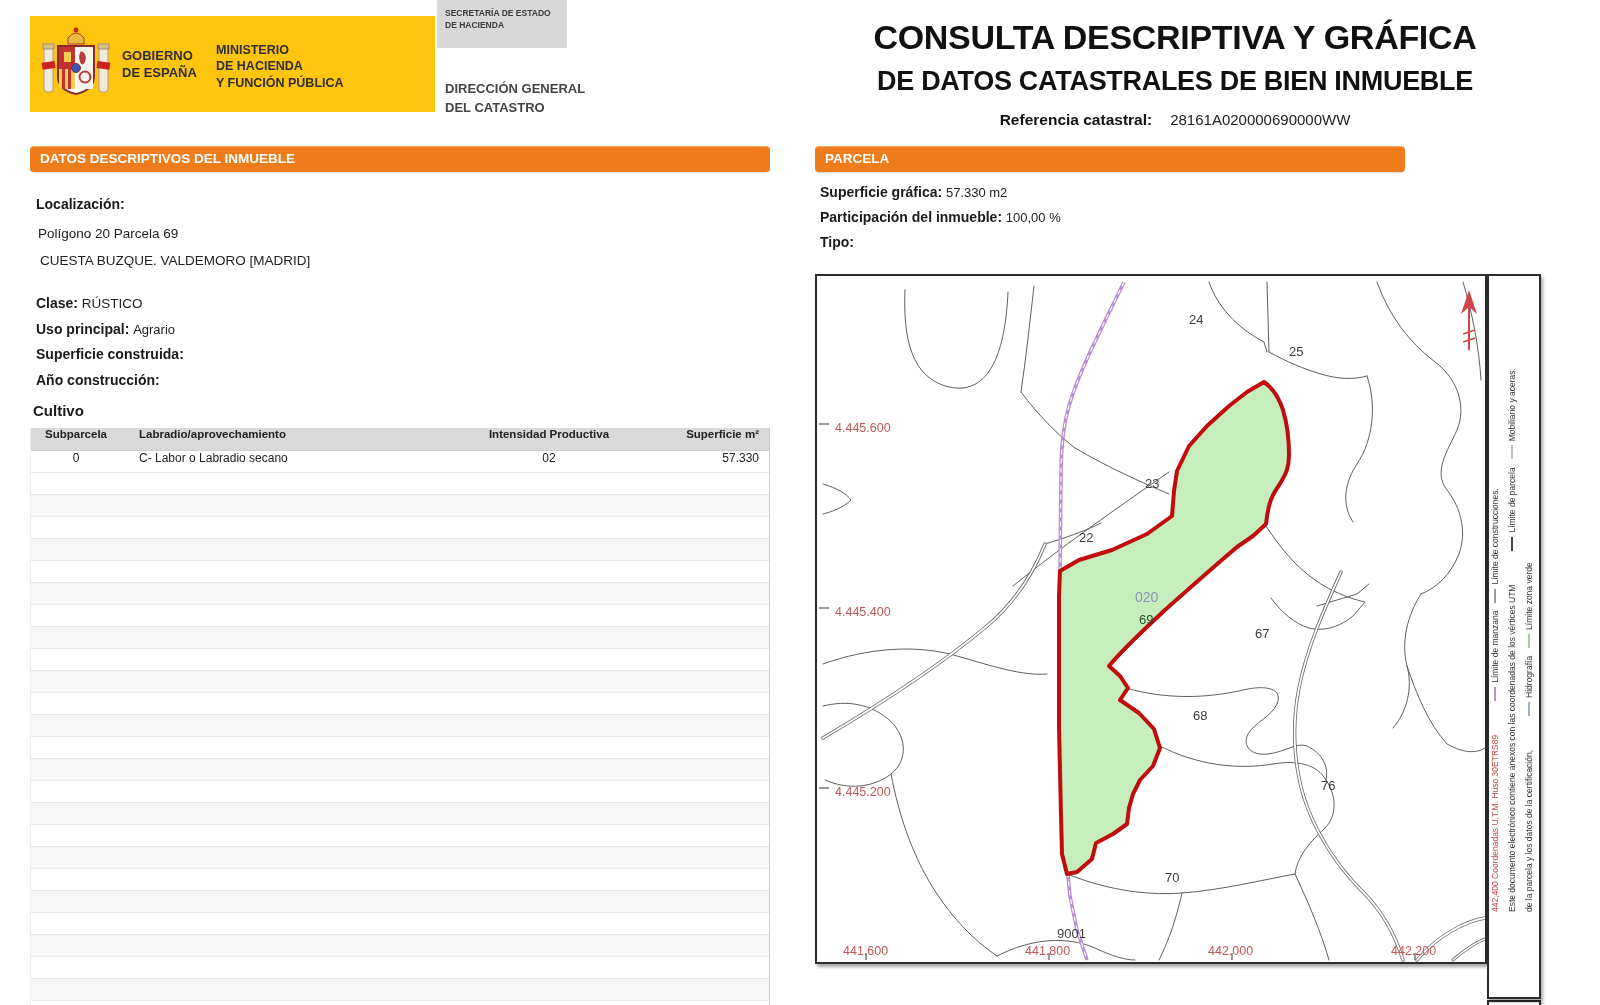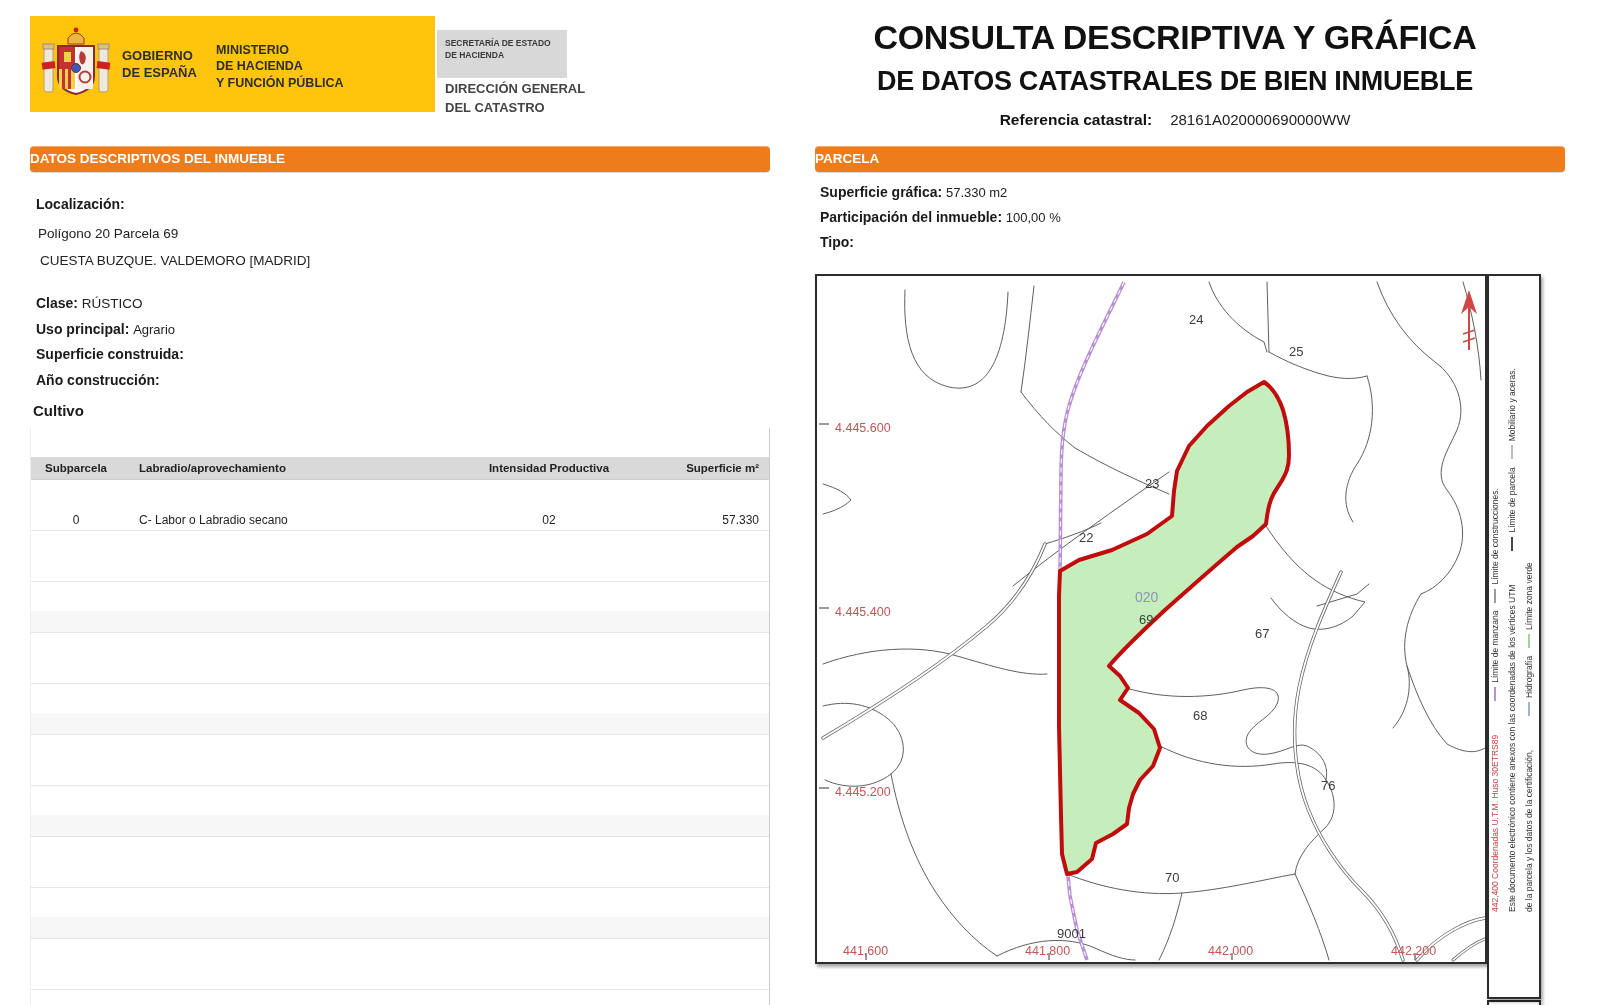--- a/index.html
+++ b/index.html
@@ -5,41 +5,41 @@
   html,body{margin:0;padding:0;}
   body{
     width:1600px;height:1005px;position:relative;background:#fff;
     font-family:"Liberation Sans", sans-serif;color:#222;overflow:hidden;
   }
   
   .logo-box{position:absolute;left:30px;top:16px;width:405px;height:96px;background:#ffc40c;}
   .arms{position:absolute;left:10px;top:8px;}
   .gob-text{position:absolute;left:92px;top:32px;font-weight:bold;font-size:13px;line-height:1.3;color:#2e2e2e;}
   .min-text{position:absolute;left:186px;top:26px;font-weight:bold;font-size:12.5px;line-height:1.3;color:#2e2e2e;}
-  .gray-box{position:absolute;left:437px;top:30px;width:130px;height:48px;background:#d8d8d8;
+  .gray-box{position:absolute;left:437px;top:0;width:130px;height:48px;background:#d8d8d8;
     padding:7px 0 0 8px;box-sizing:border-box;font-size:8.5px;font-weight:bold;color:#3a3a3a;line-height:1.45;}
   .dir-box{position:absolute;left:445px;top:80px;font-size:13px;font-weight:bold;color:#444;line-height:1.45;}
   .title-block{position:absolute;left:790px;top:14px;width:770px;text-align:center;}
   .title-block .t1{font-size:34px;font-weight:bold;color:#111;letter-spacing:-0.3px;line-height:1.0;margin-top:6px;}
   .title-block .t2{font-size:27px;font-weight:bold;color:#111;letter-spacing:-0.3px;line-height:1.0;margin-top:14px;}
   .ref-line{margin-top:16px;display:flex;justify-content:center;gap:18px;align-items:baseline;}
   .ref-line .lbl{font-size:15.5px;font-weight:bold;color:#111;}
   .ref-line .val{font-size:15px;color:#222;}
   
   .obar{position:absolute;height:26px;background:#ef7c1a;border-radius:4px;
-    color:#fff;font-weight:bold;font-size:13.5px;line-height:26px;box-sizing:border-box;
+    color:#fff;font-weight:bold;font-size:13.5px;line-height:26px;padding-left:10px;box-sizing:border-box;
     box-shadow:inset 0 1px 0 rgba(255,255,255,.35), 0 1px 1px rgba(0,0,0,.15);}
   #bar-left{left:30px;top:146px;width:740px;}
-  #bar-right{left:815px;top:146px;width:750px;}
+  #bar-right{left:815px;top:146px;width:590px;}
   
   .fld{position:absolute;font-size:13.5px;color:#222;}
   .fld b{font-size:14px;color:#1a1a1a;}
   .cultivo-title{position:absolute;left:33px;top:402px;font-size:15px;font-weight:bold;color:#1a1a1a;}
   .table{position:absolute;left:30px;top:428px;width:740px;border-right:1px solid #ccc;border-left:1px solid #eee;box-sizing:border-box;}
-  .trow{display:flex;height:21px;align-items:center;font-size:12px;border-bottom:1px solid #e6e6e6;margin-top:29px;}
+  .trow{display:flex;height:21px;font-size:12px;border-bottom:1px solid #e6e6e6;}
   .trow.head{background:#d9d9d9;font-weight:bold;font-size:11.5px;height:22px;border-bottom:1px solid #cfcfcf;}
   .trow.alt{background:#f7f7f7;}
   .c0{width:90px;text-align:center;flex-shrink:0;}
   .c1{flex:1;padding-left:18px;}
   .c2{width:200px;text-align:center;flex-shrink:0;}
   .c3{width:110px;text-align:right;padding-right:10px;flex-shrink:0;}
   
   
   .map-wrap{position:absolute;left:815px;top:274px;width:726px;height:690px;display:flex;}
   .map-frame{width:672px;height:690px;border:2px solid #2c2c2c;box-sizing:border-box;background:#fff;

